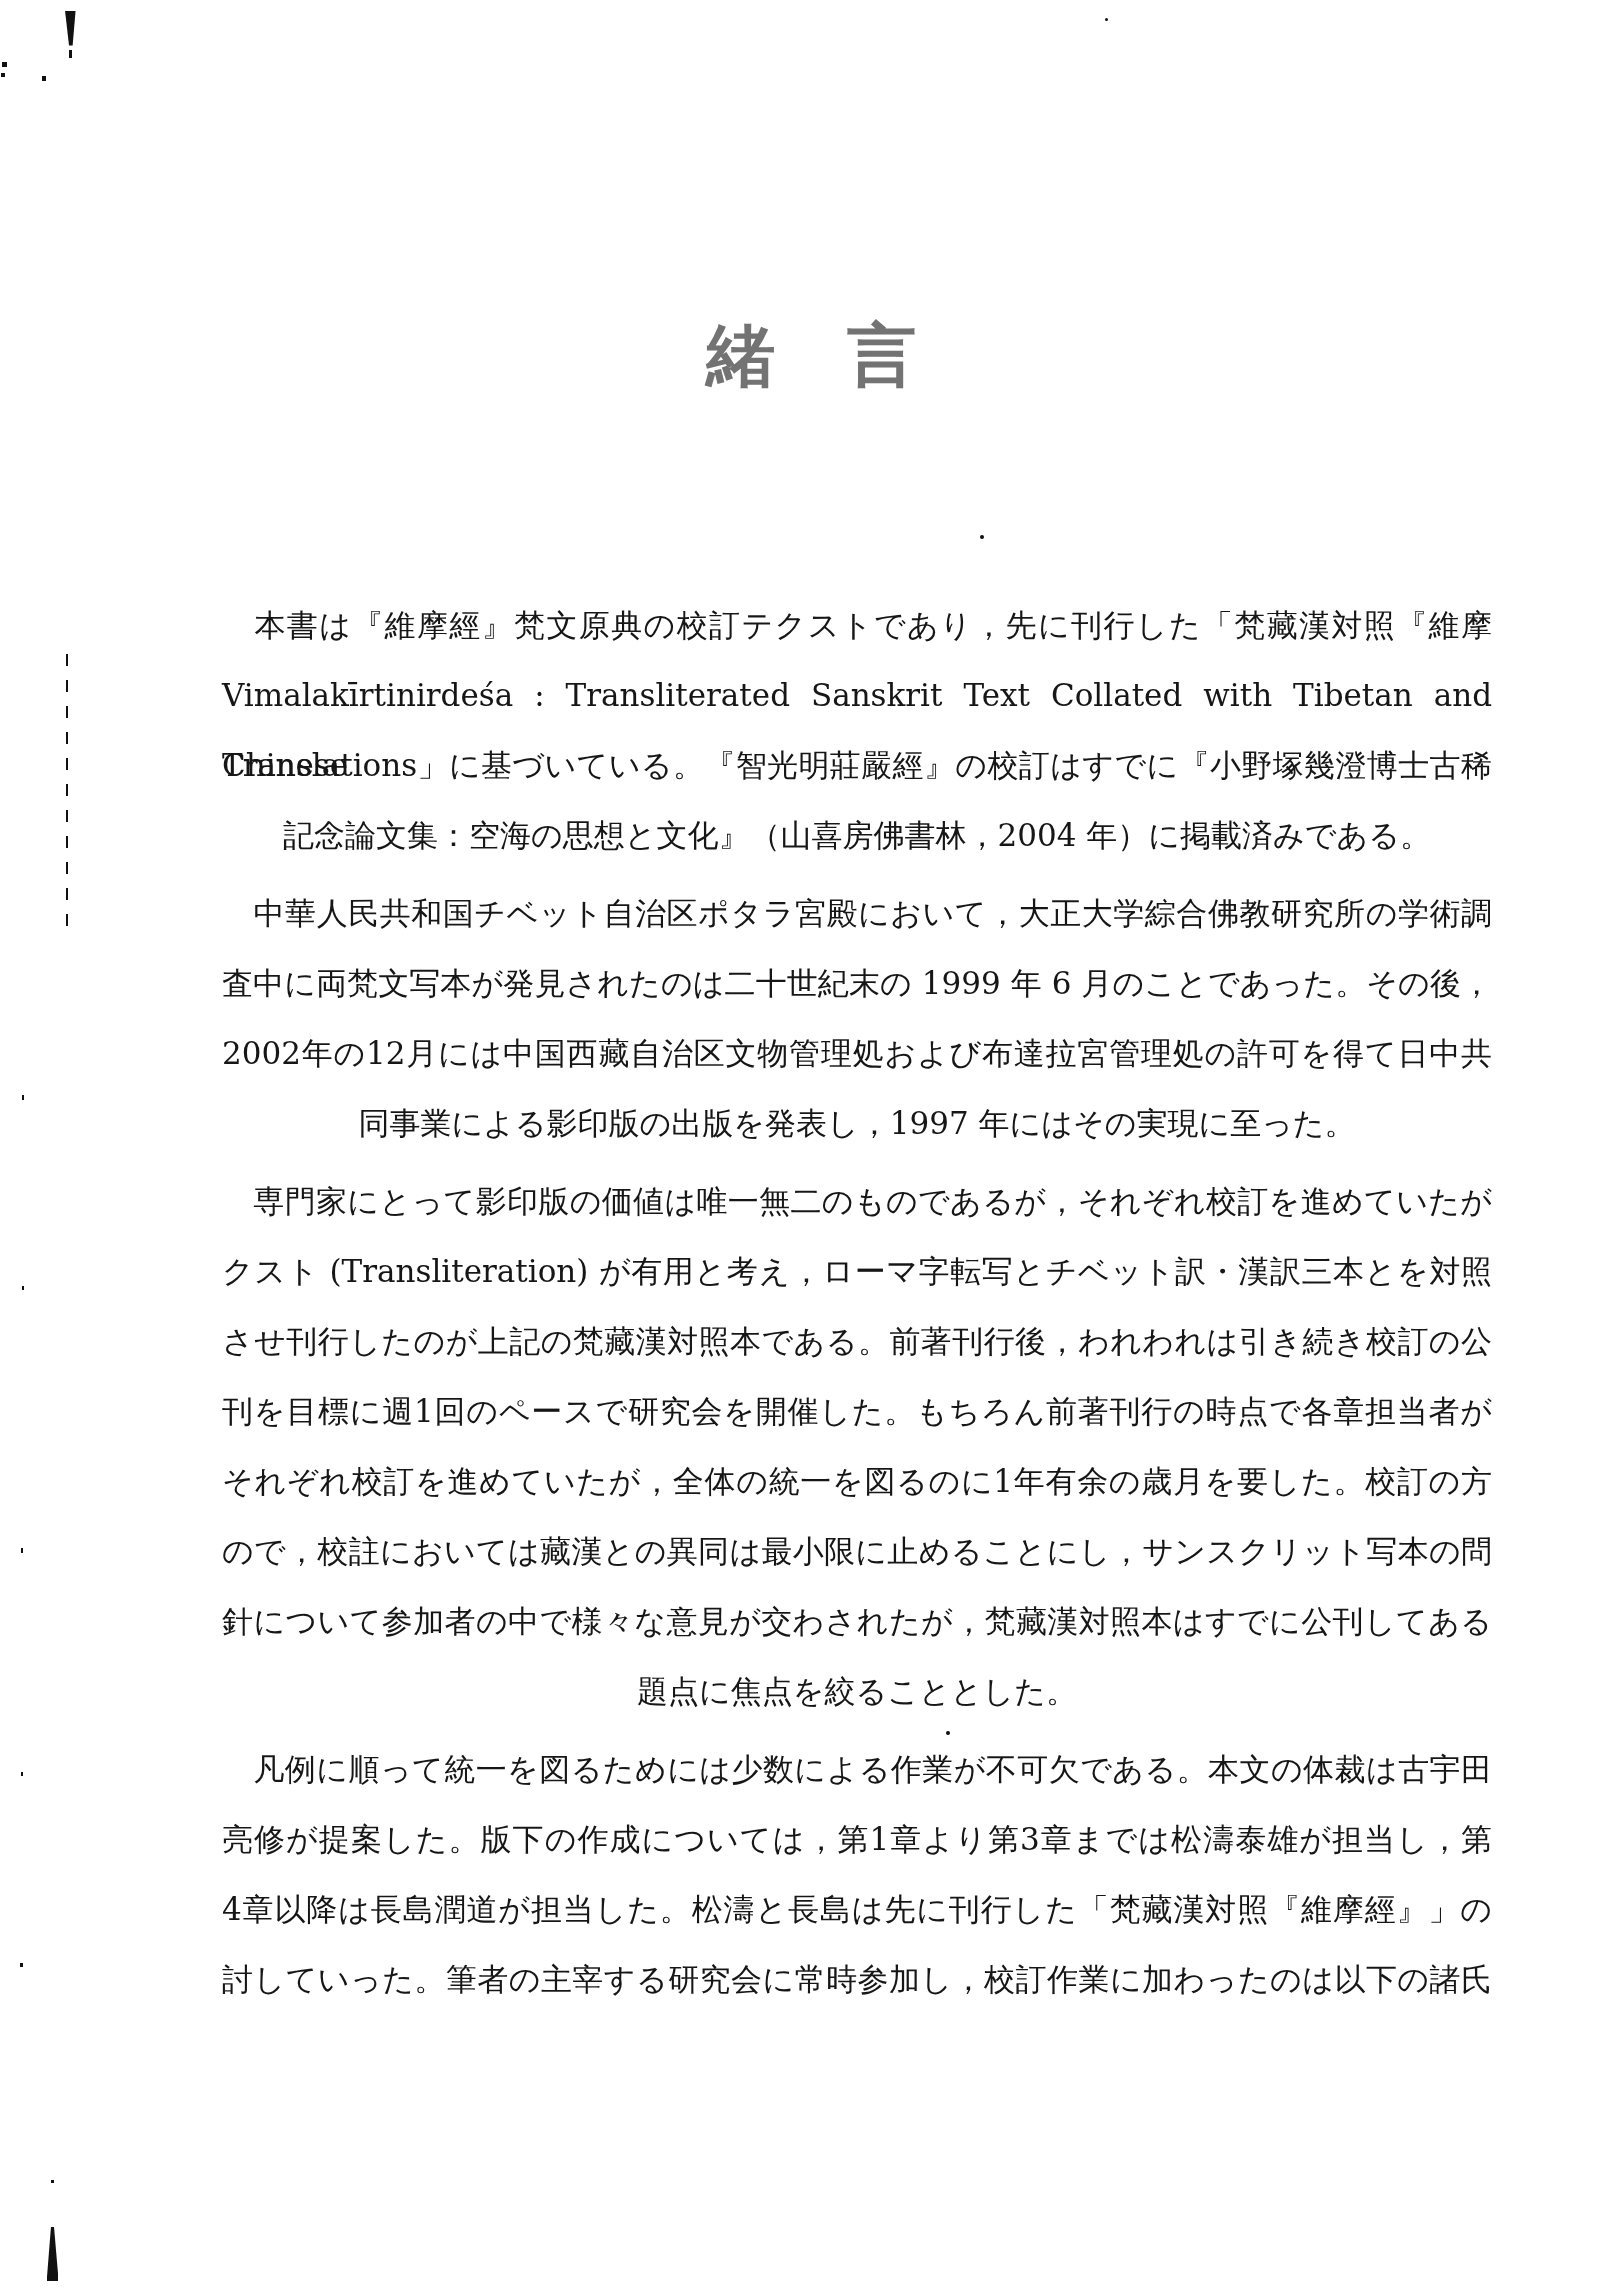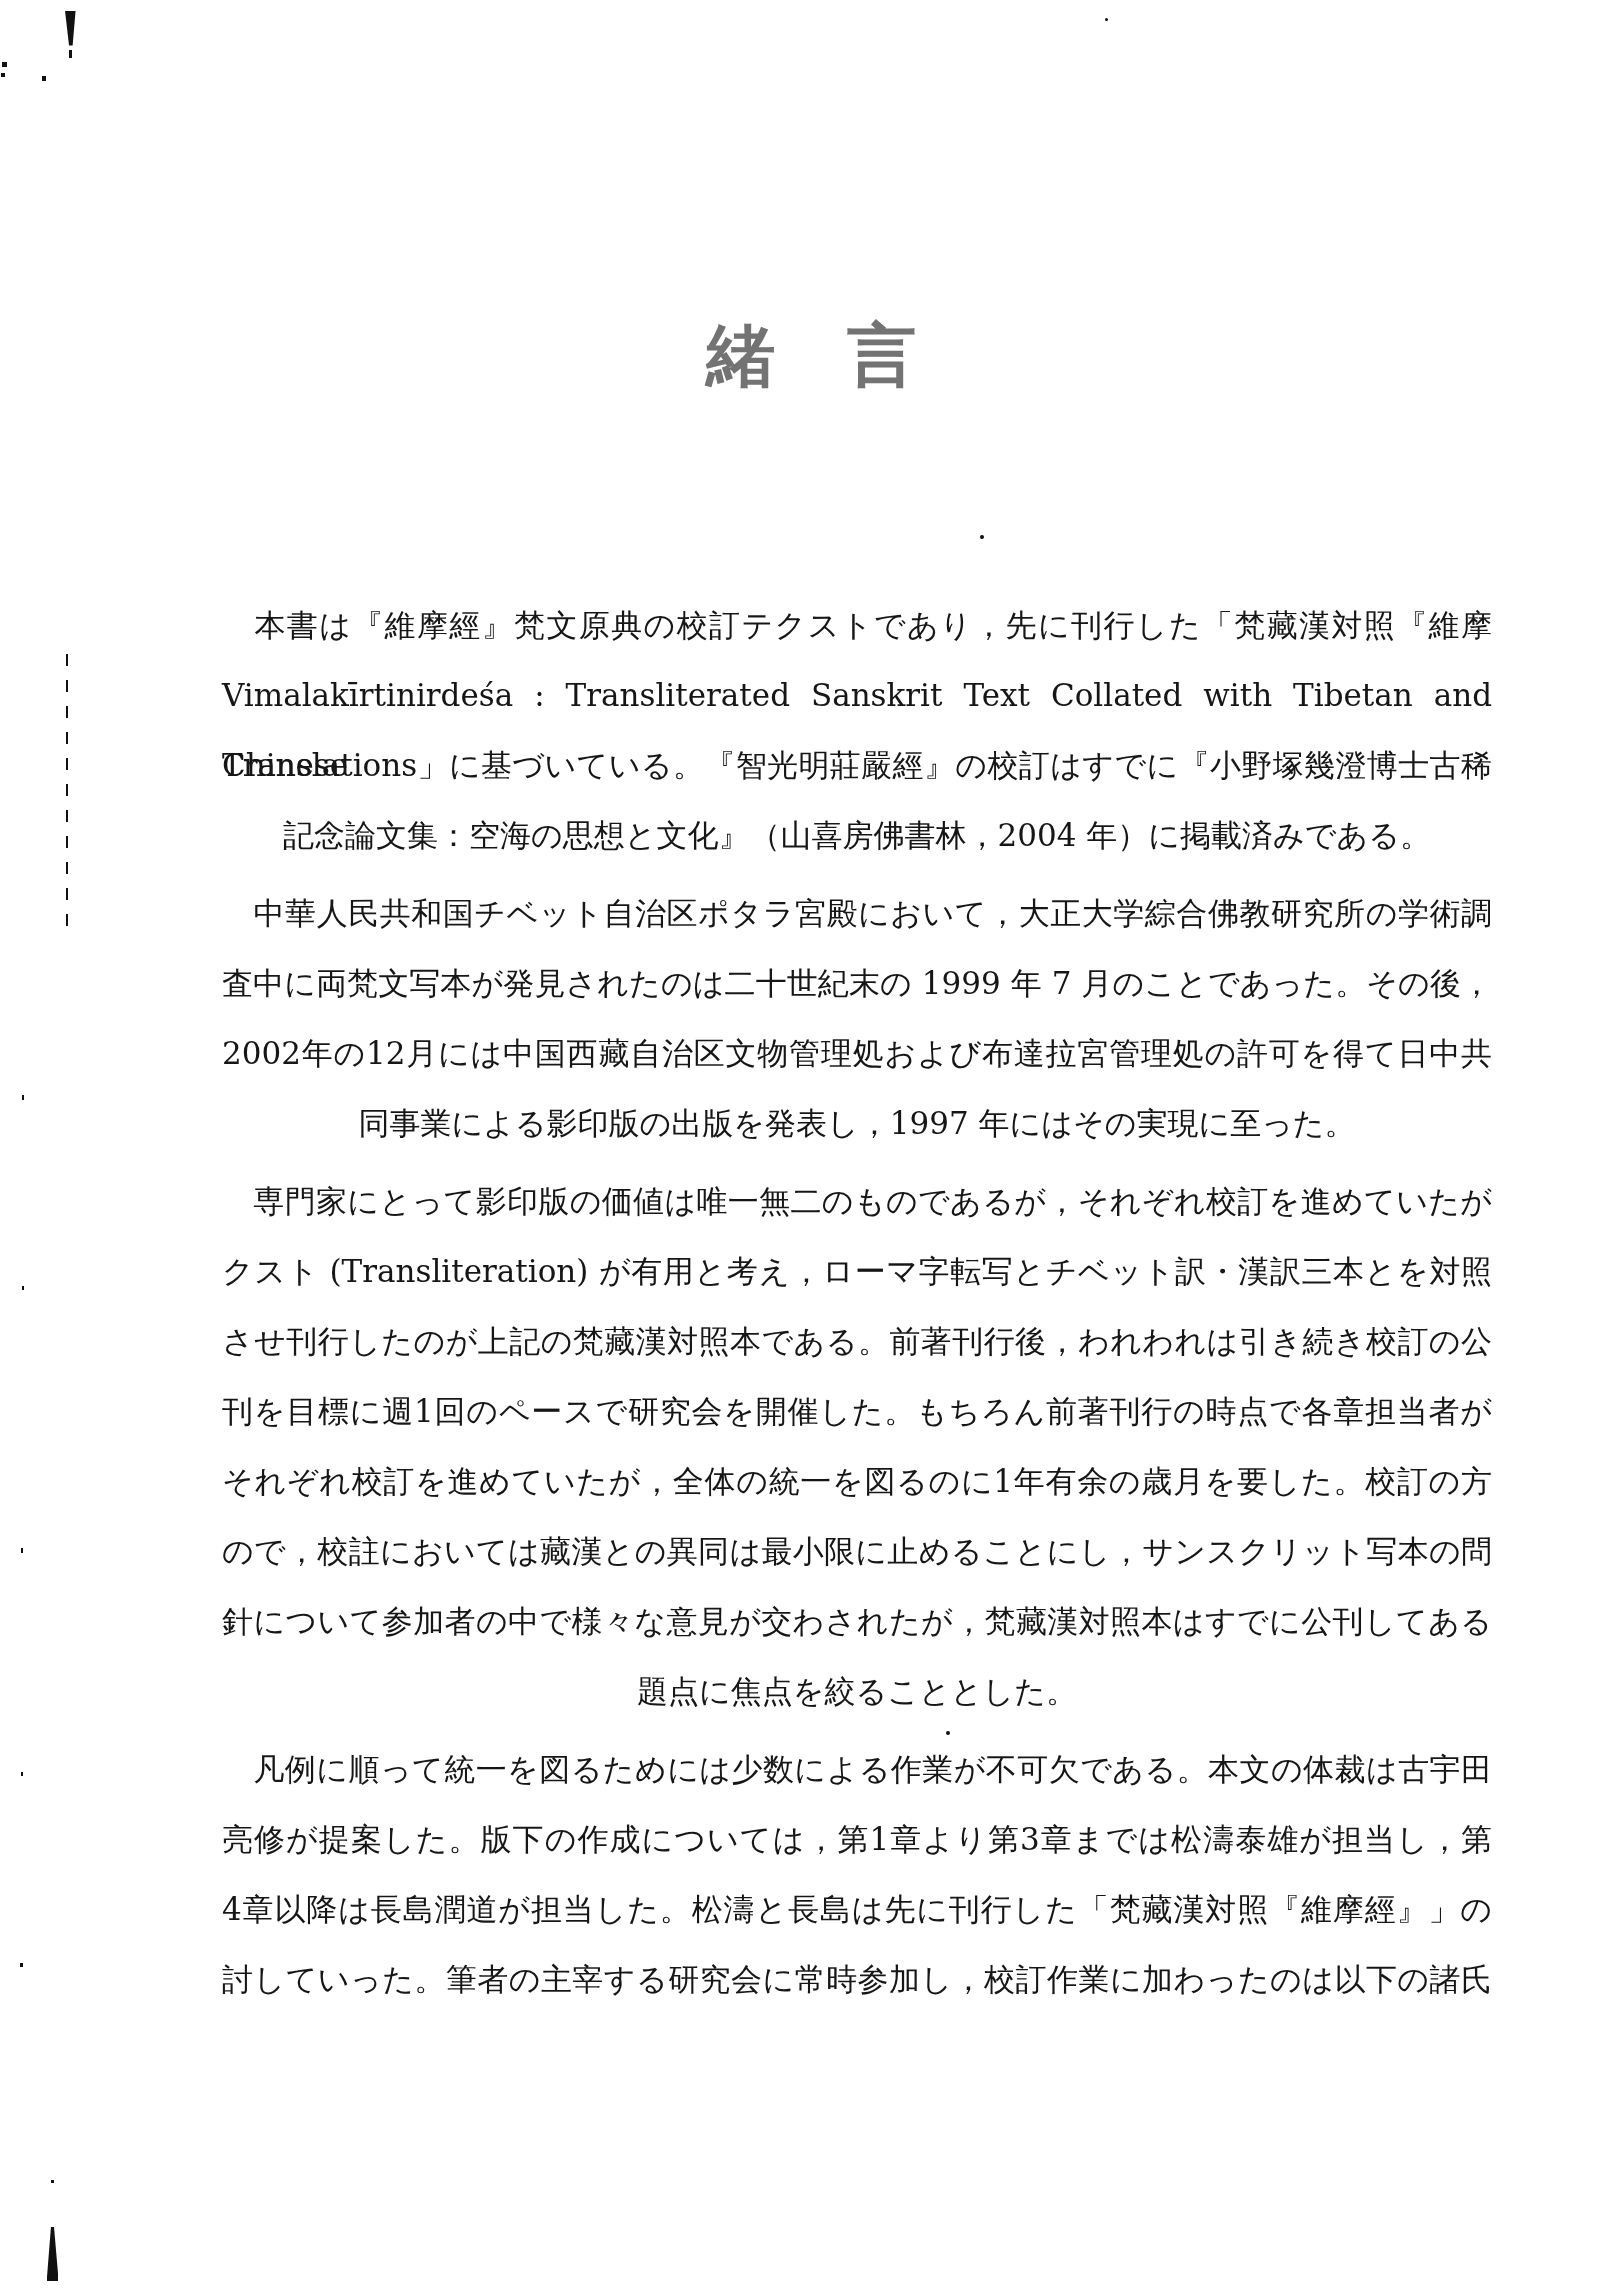--- a/index.html
+++ b/index.html
@@ -75,21 +75,21 @@
 
   <div class="body-text">
       <div class="paragraph">
         <div class="line">　本書は『維摩經』梵文原典の校訂テクストであり，先に刊行した「梵藏漢対照『維摩</div>
         <div class="line">Vimalakīrtinirdeśa : Transliterated Sanskrit Text Collated with Tibetan and Chinese</div>
         <div class="line">Translations」に基づいている。『智光明莊嚴經』の校訂はすでに『小野塚幾澄博士古稀</div>
         <div class="line no-fill">記念論文集：空海の思想と文化』（山喜房佛書林，2004 年）に掲載済みである。</div>
       </div>
       <div class="paragraph">
         <div class="line">　中華人民共和国チベット自治区ポタラ宮殿において，大正大学綜合佛教研究所の学術調</div>
-        <div class="line">査中に両梵文写本が発見されたのは二十世紀末の 1999 年 7 月のことであった。その後，</div>
+        <div class="line">査中に両梵文写本が発見されたのは二十世紀末の 1999 年 6 月のことであった。その後，</div>
         <div class="line">2002年の12月には中国西藏自治区文物管理処および布達拉宮管理処の許可を得て日中共</div>
         <div class="line no-fill">同事業による影印版の出版を発表し，1997 年にはその実現に至った。</div>
       </div>
       <div class="paragraph">
         <div class="line">　専門家にとって影印版の価値は唯一無二のものであるが，それぞれ校訂を進めていたが</div>
         <div class="line">クスト (Transliteration) が有用と考え，ローマ字転写とチベット訳・漢訳三本とを対照</div>
         <div class="line">させ刊行したのが上記の梵藏漢対照本である。前著刊行後，われわれは引き続き校訂の公</div>
         <div class="line">刊を目標に週1回のペースで研究会を開催した。もちろん前著刊行の時点で各章担当者が</div>
         <div class="line">それぞれ校訂を進めていたが，全体の統一を図るのに1年有余の歳月を要した。校訂の方</div>
         <div class="line">ので，校註においては藏漢との異同は最小限に止めることにし，サンスクリット写本の問</div>

